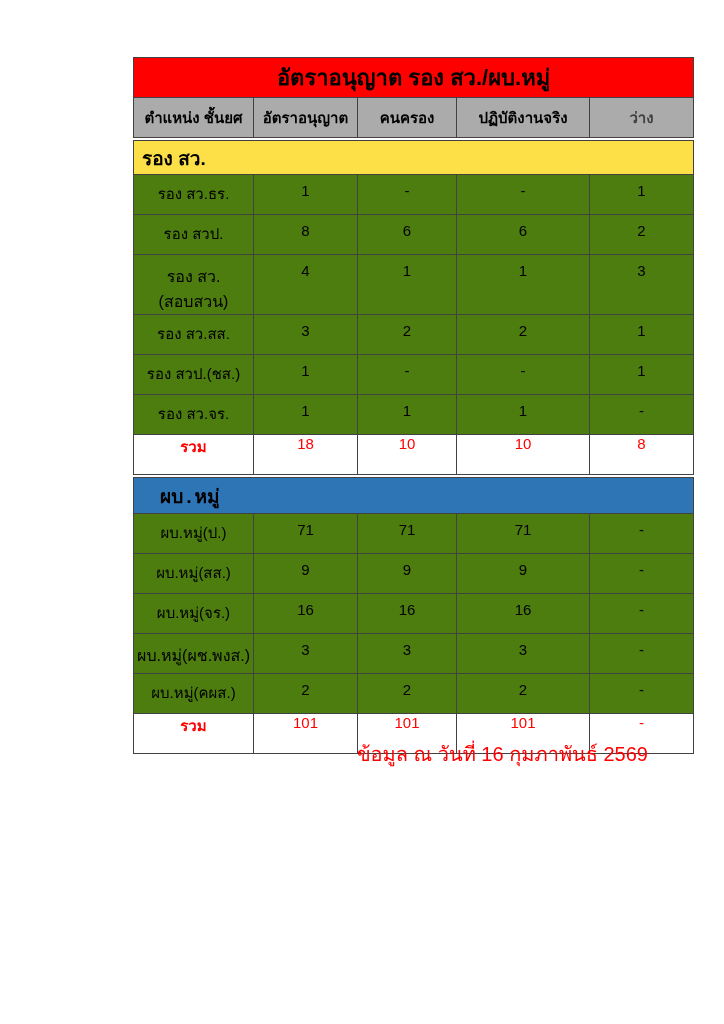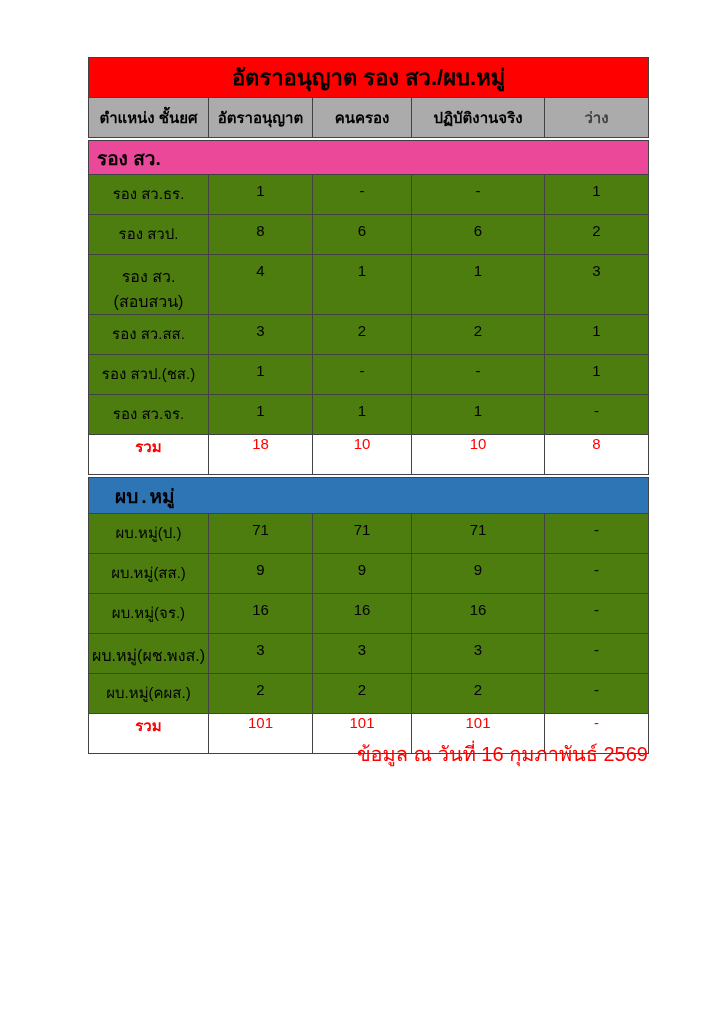--- a/index.html
+++ b/index.html
@@ -14,20 +14,21 @@
     position: absolute;
     left: 88px;
     top: 57px;
     width: 560px;
   }
 
   table.alloc {
     width: 560px;
     border-collapse: collapse;
     table-layout: fixed;
+    margin-left: 45px;
   }
   table.alloc td {
     border: 1px solid #424242;
     overflow: hidden;
   }
 
   
   td.title-cell {
     background: #ff0000;
     height: 40px;
@@ -53,21 +54,21 @@
   
   tr.spacer td {
     border-left: none;
     border-right: none;
     height: 3px;
     padding: 0;
   }
 
   
   td.section-green {
-    background: #ec4899;
+    background: #fde047;
     height: 34px;
     padding-left: 8px;
     font-size: 19px;
     font-weight: bold;
     color: #000000;
     vertical-align: middle;
   }
   td.section-blue {
     background: #2e75b6;
     height: 36px;

